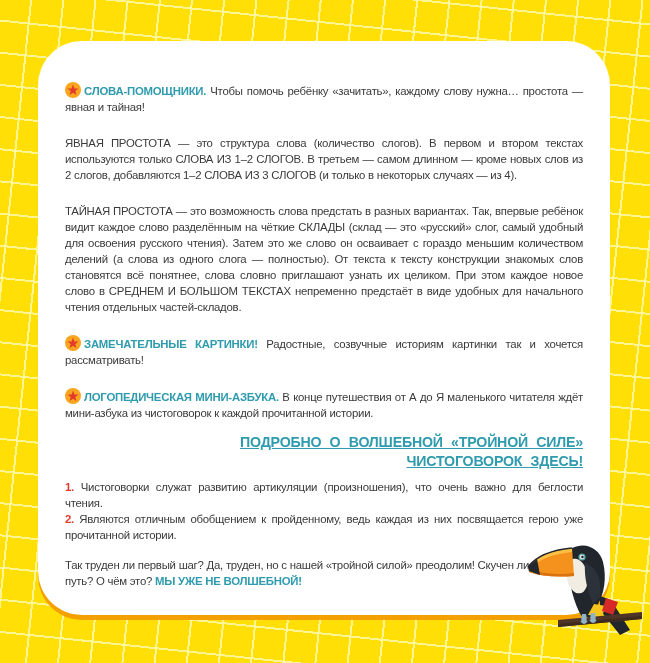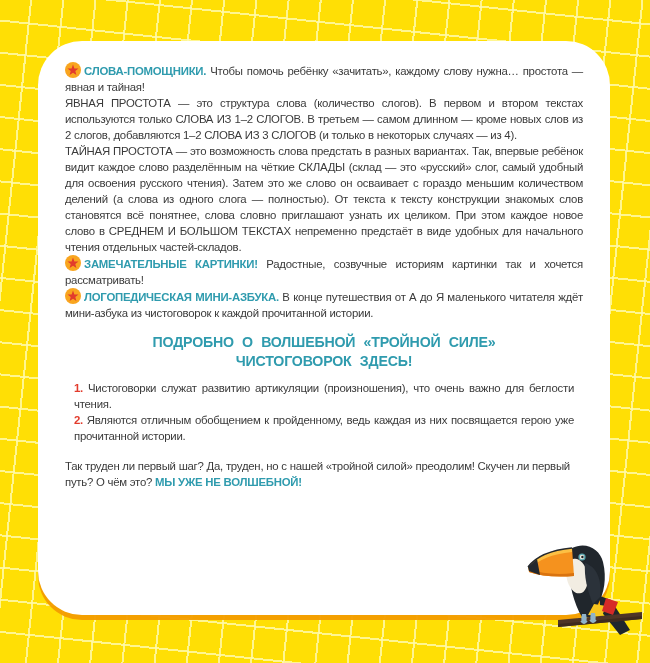--- a/index.html
+++ b/index.html
@@ -16,31 +16,31 @@
       repeating-linear-gradient(96deg, rgba(244,160,0,0) 0 94px, rgba(244,160,0,.25) 94px 96px);
   }
   .card{
     position:absolute;left:38px;top:41px;width:572px;height:574px;
     background:#ffffff;border-radius:44px;
     box-shadow:0 5px 0 rgba(243,156,0,.95);
     box-sizing:border-box;padding:21px 27px 0 27px;
     color:#3a3a3a;font-size:11.4px;line-height:16px;letter-spacing:-0.25px;
   }
   p{margin:0;}
-  .just{text-align:justify;}
+  .just{text-align:justify;margin-top:20px;}
   .teal{color:#2f9bae;font-weight:bold;}
   .head{
     color:#2f9bae;font-weight:bold;font-size:14.2px;
     word-spacing:4.5px;letter-spacing:-0.2px;line-height:19px;
   }
   .head1{margin:12px 0 10px;}
-  .head2{margin:12px 0 8px;text-align:center;white-space:pre-line;}
+  .head2{margin:12px 0 8px;text-align:right;white-space:pre-line;text-decoration:underline;}
   .num{color:#e23b2c;font-weight:bold;}
   .badge{display:inline-block;width:16px;height:16px;vertical-align:-3px;margin-right:3px;}
-  .list{margin:9px;padding:0;list-style:none;}
+  .list{margin:0;padding:0;list-style:none;}
   .list li{text-align:justify;}
   .outro{margin-top:14px;}
   .toucan{position:absolute;left:514px;top:538px;width:132px;height:102px;}
 </style>
 </head>
 <body>
 
 <div class="bg-grid"></div>
 
 <div class="card">

